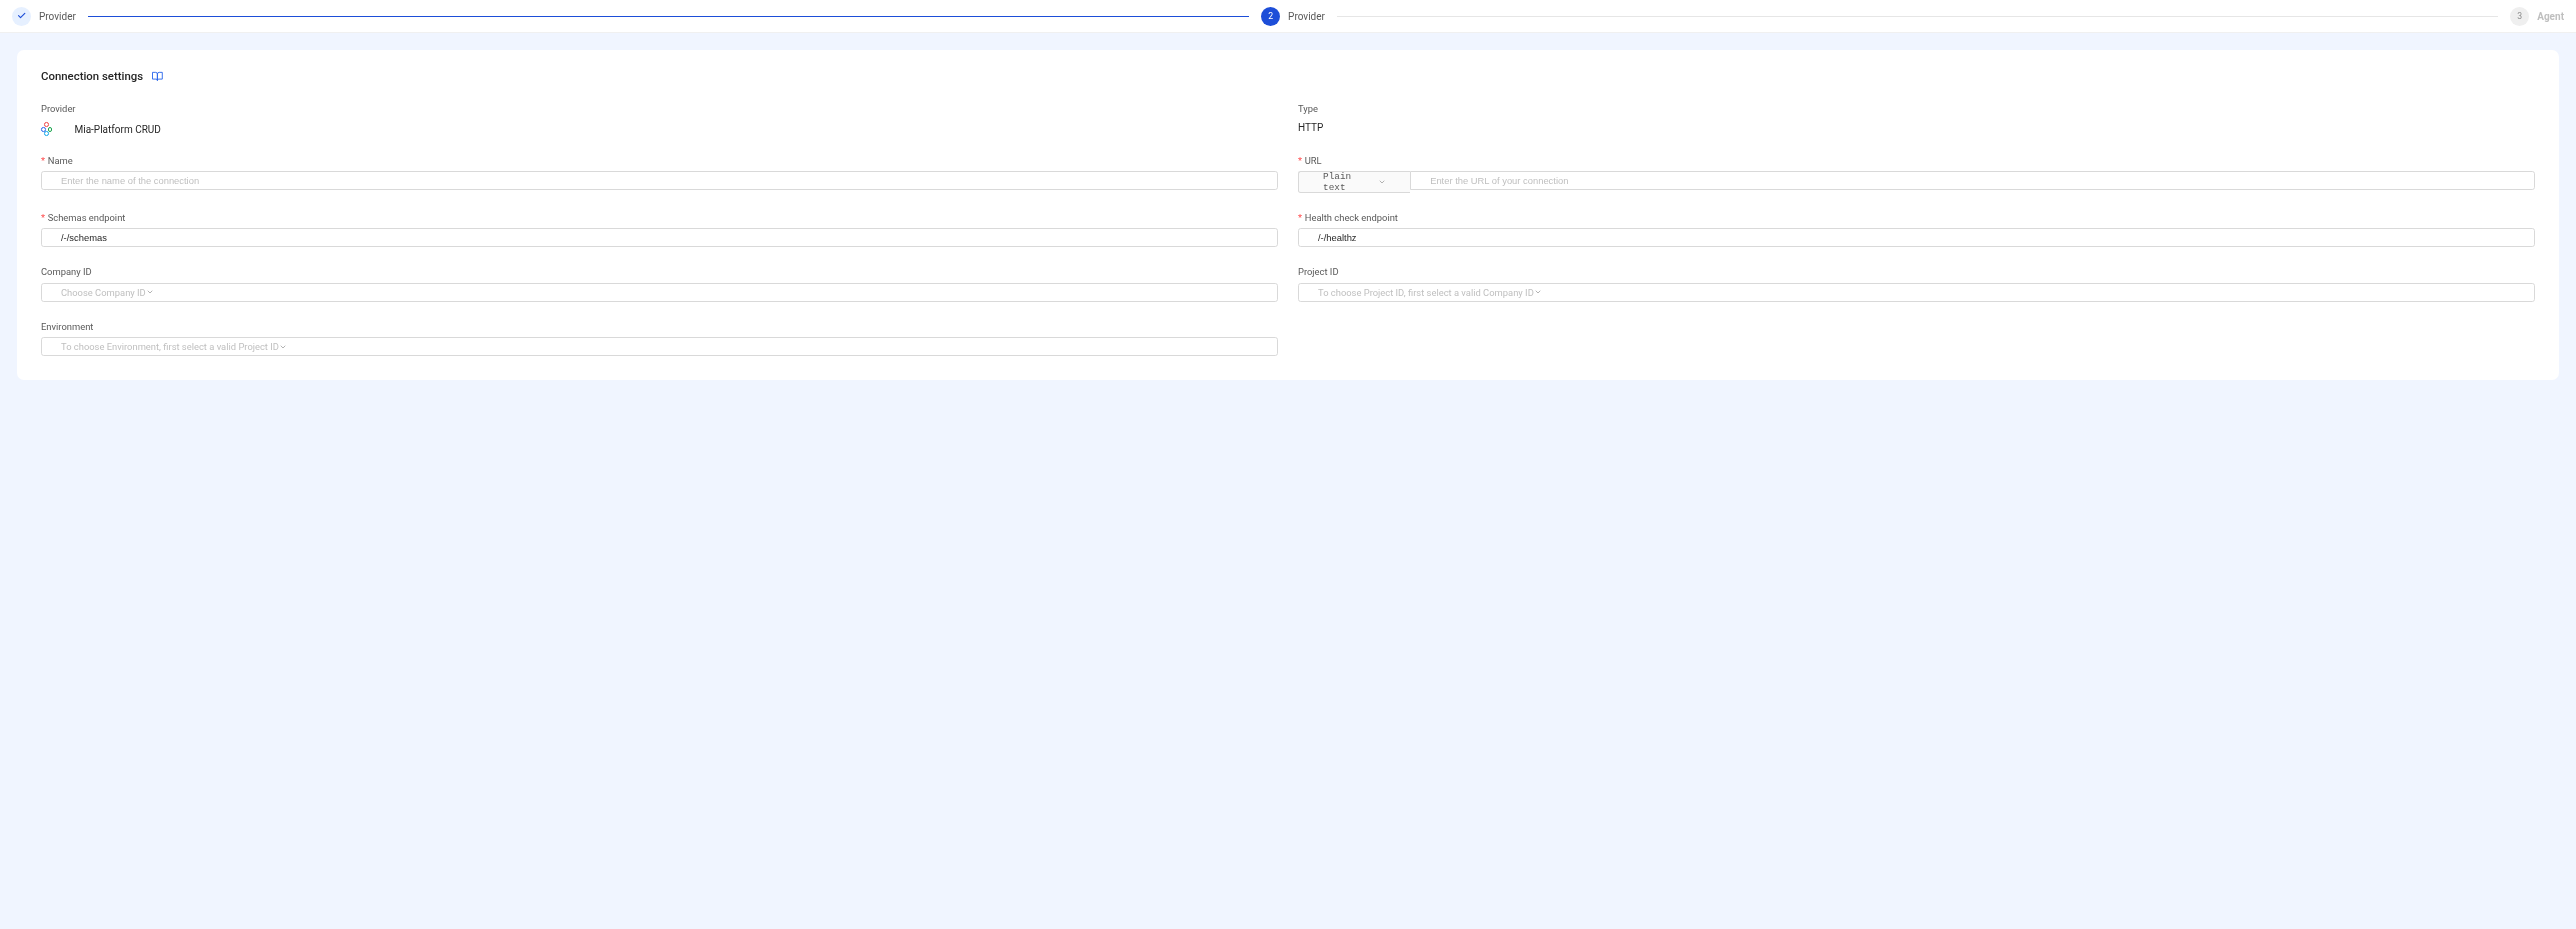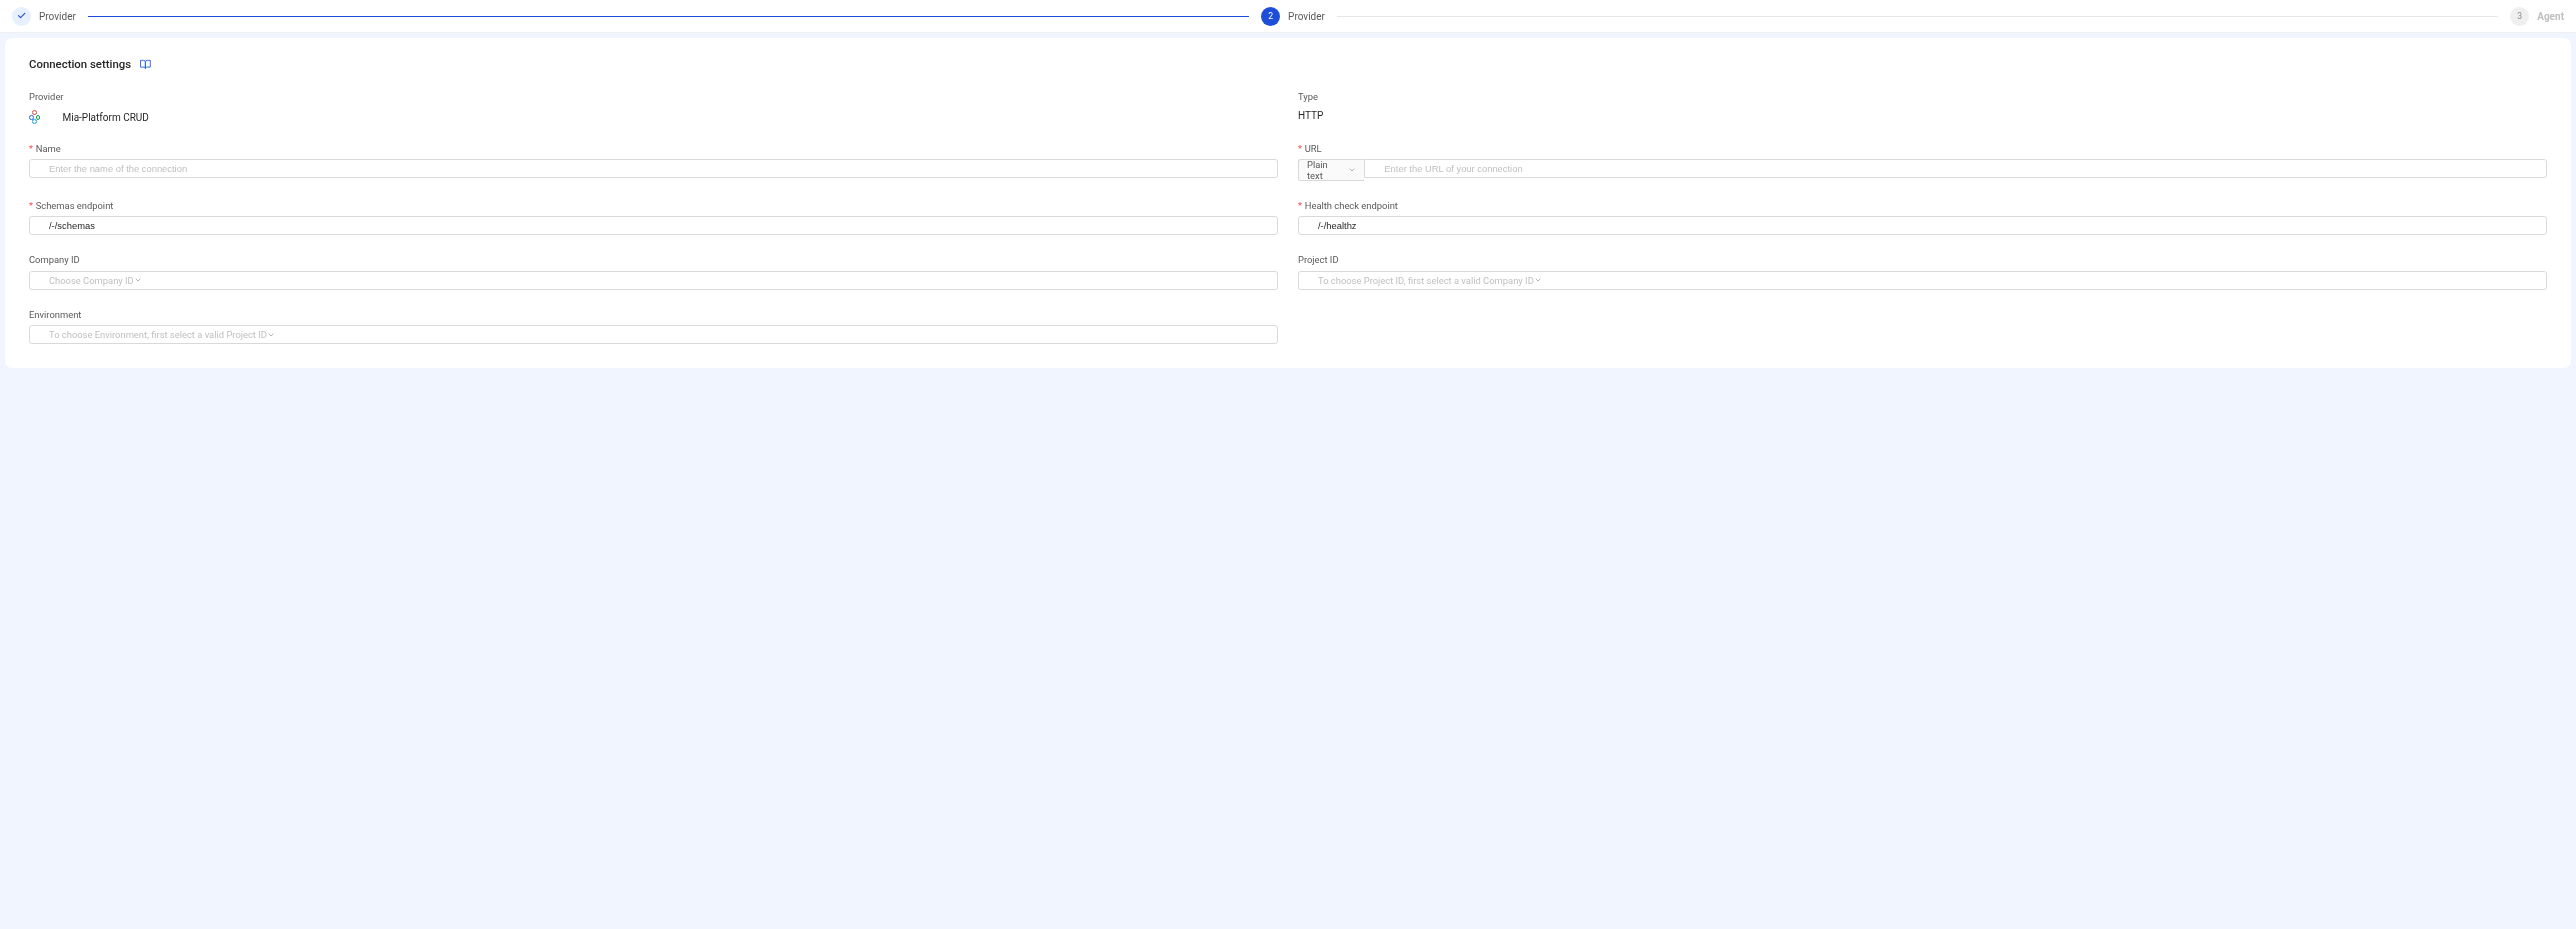--- a/index.html
+++ b/index.html
@@ -51,21 +51,21 @@
     .step-connector {
       flex: 1;
       height: 0.7px;
       margin: 0 12px;
     }
     .step-connector.active { background: #1d4ed8; }
     .step-connector.pending { background: #e6e6e6; }
     .check-icon { width: 9.4px; height: 9.4px; }
 
     .panel {
-      margin: 5px;
+      margin: 17px;
       background: #fff;
       border-radius: 7px;
       padding: 19px 24px 24px;
     }
     .panel-header {
       display: flex;
       align-items: center;
       gap: 9.4px;
       margin-bottom: 20px;
     }
@@ -131,28 +131,29 @@
 
     .input-group {
       display: flex;
       width: 100%;
     }
     .input-addon {
       display: flex;
       align-items: center;
       gap: 5.4px;
       height: 21.5px;
-      padding: 0 8px;
+      padding: 0 24px;
       background: #fafafa;
       border: 0.7px solid #d9d9d9;
       border-right: none;
       border-radius: 2.7px 0 0 2.7px;
       color: #595959;
       font-size: 9.4px;
       cursor: pointer;
+      font-family: Liberation Mono, monospace;
     }
     .input-group .text-input {
       border-radius: 0 2.7px 2.7px 0;
     }
   </style>
 </head>
 <body>
 
 <div class="stepper">
   <div class="step">

